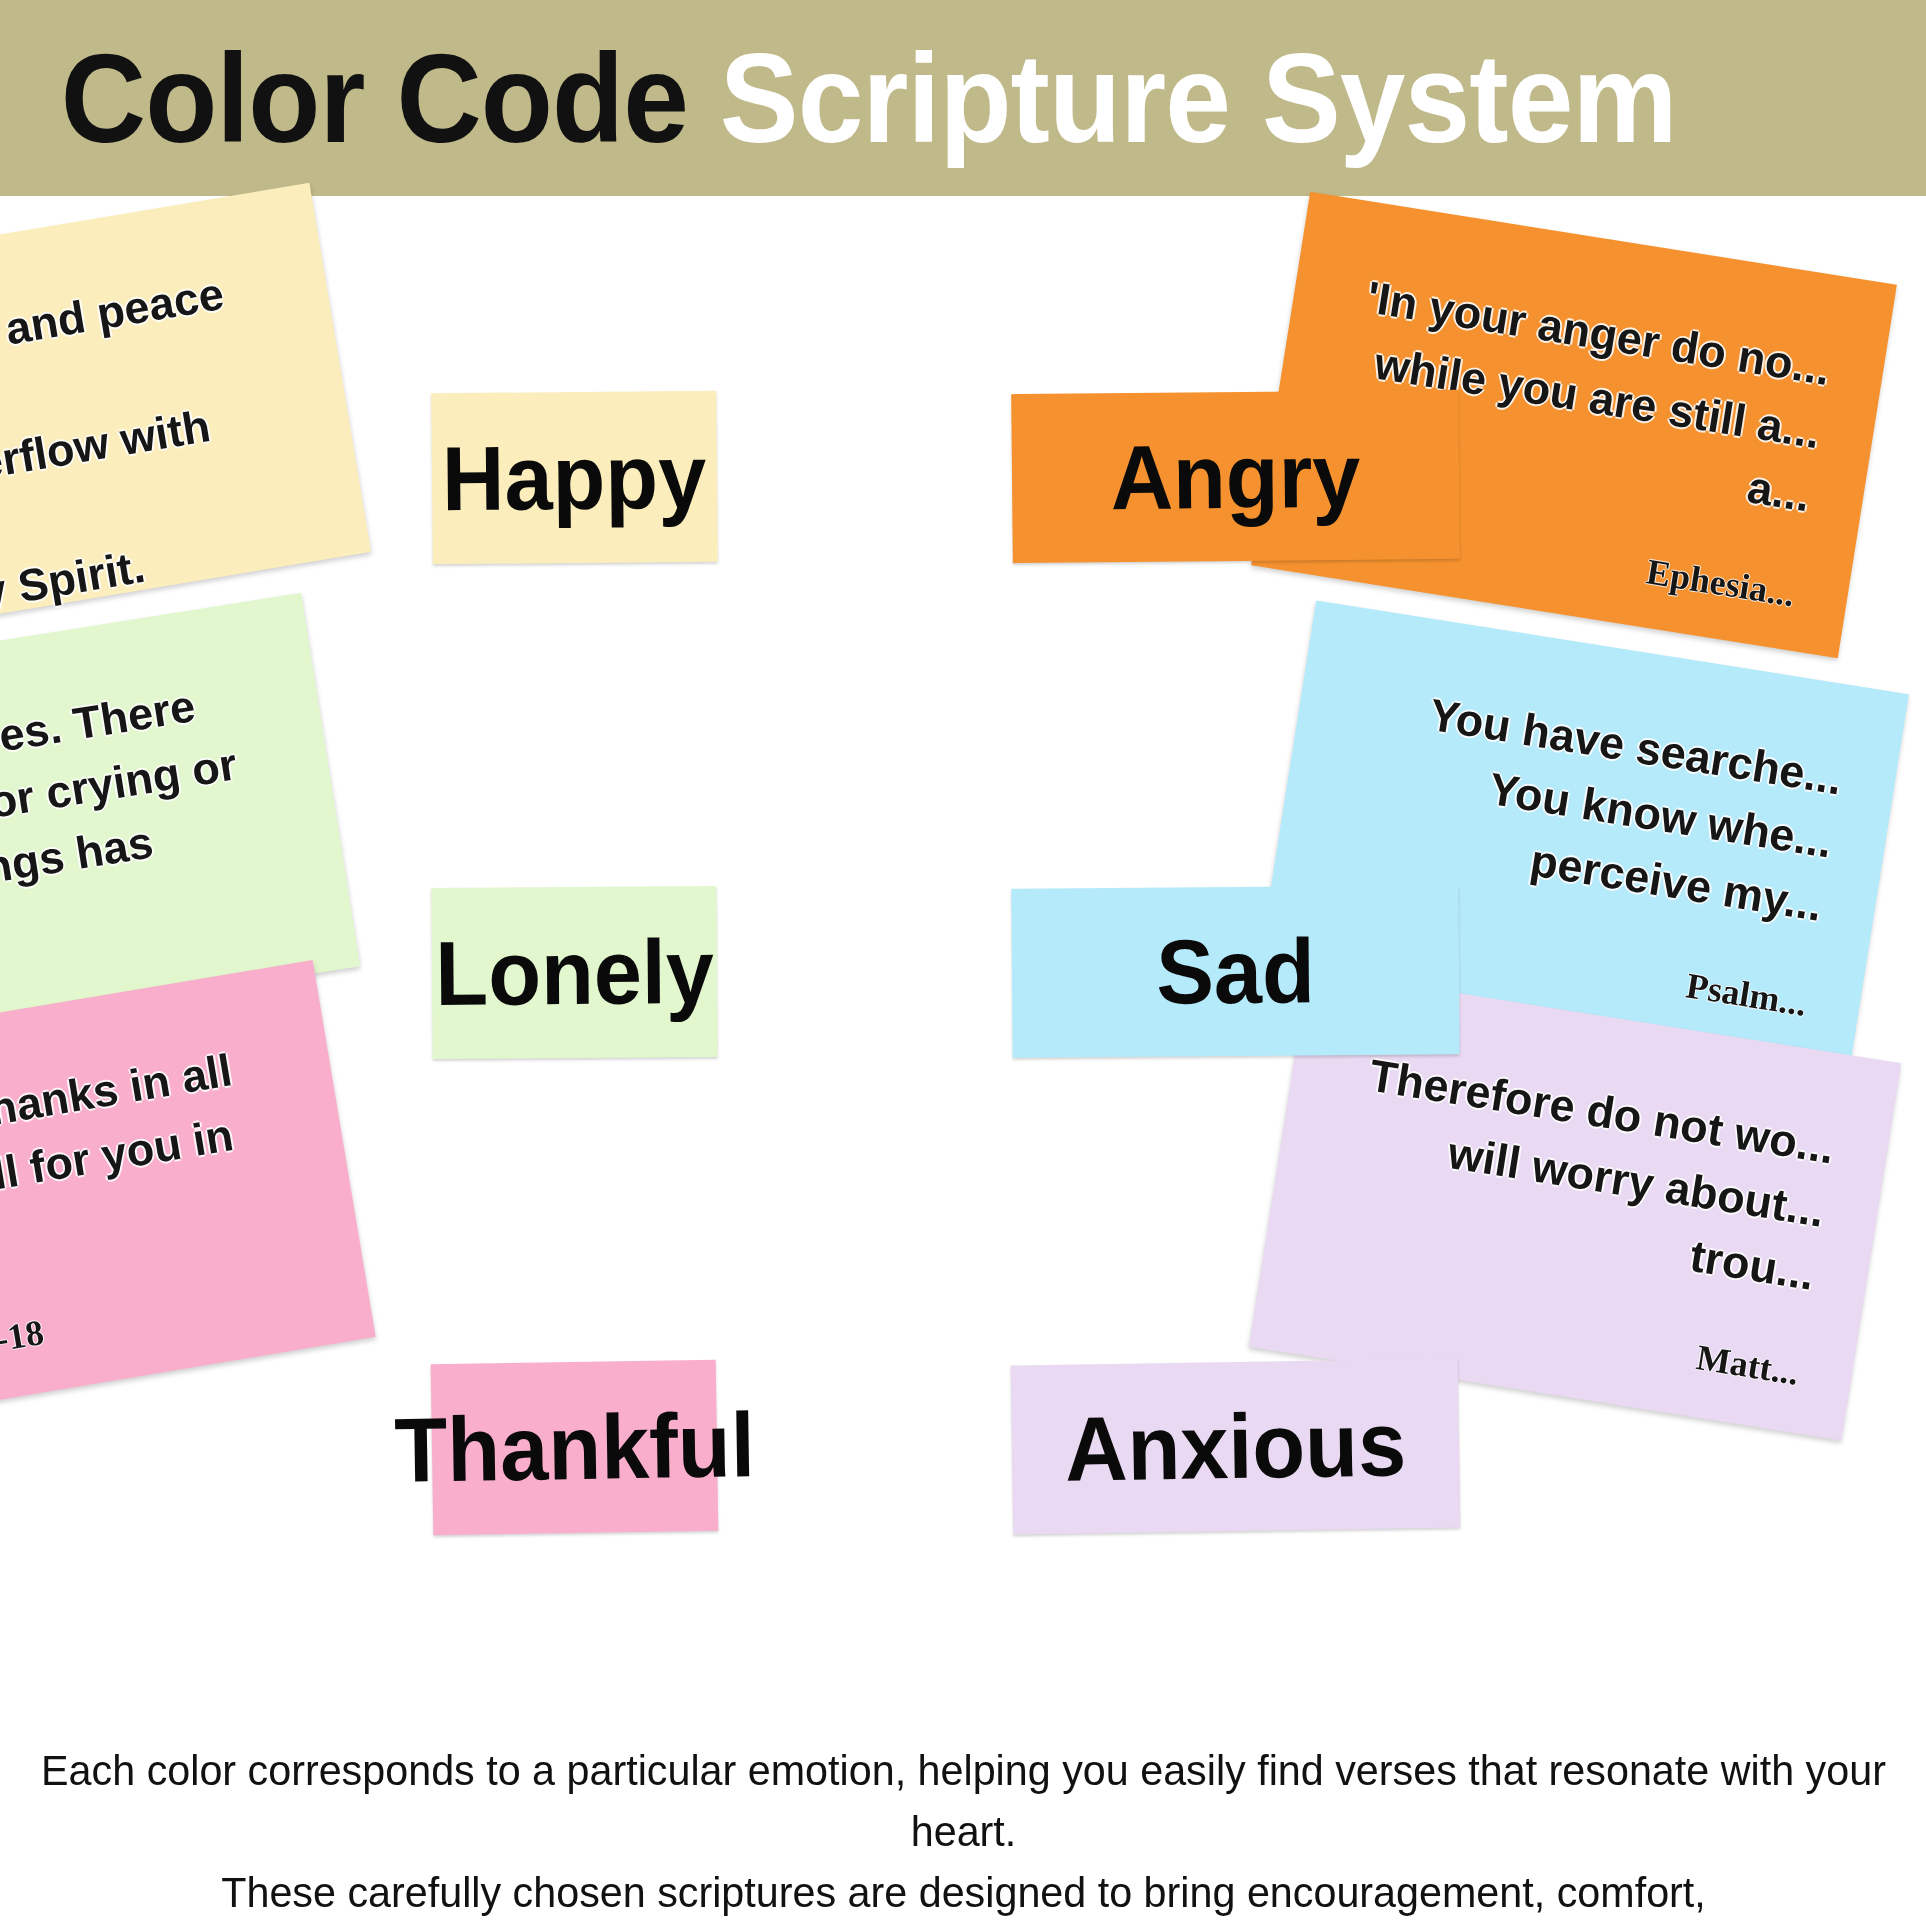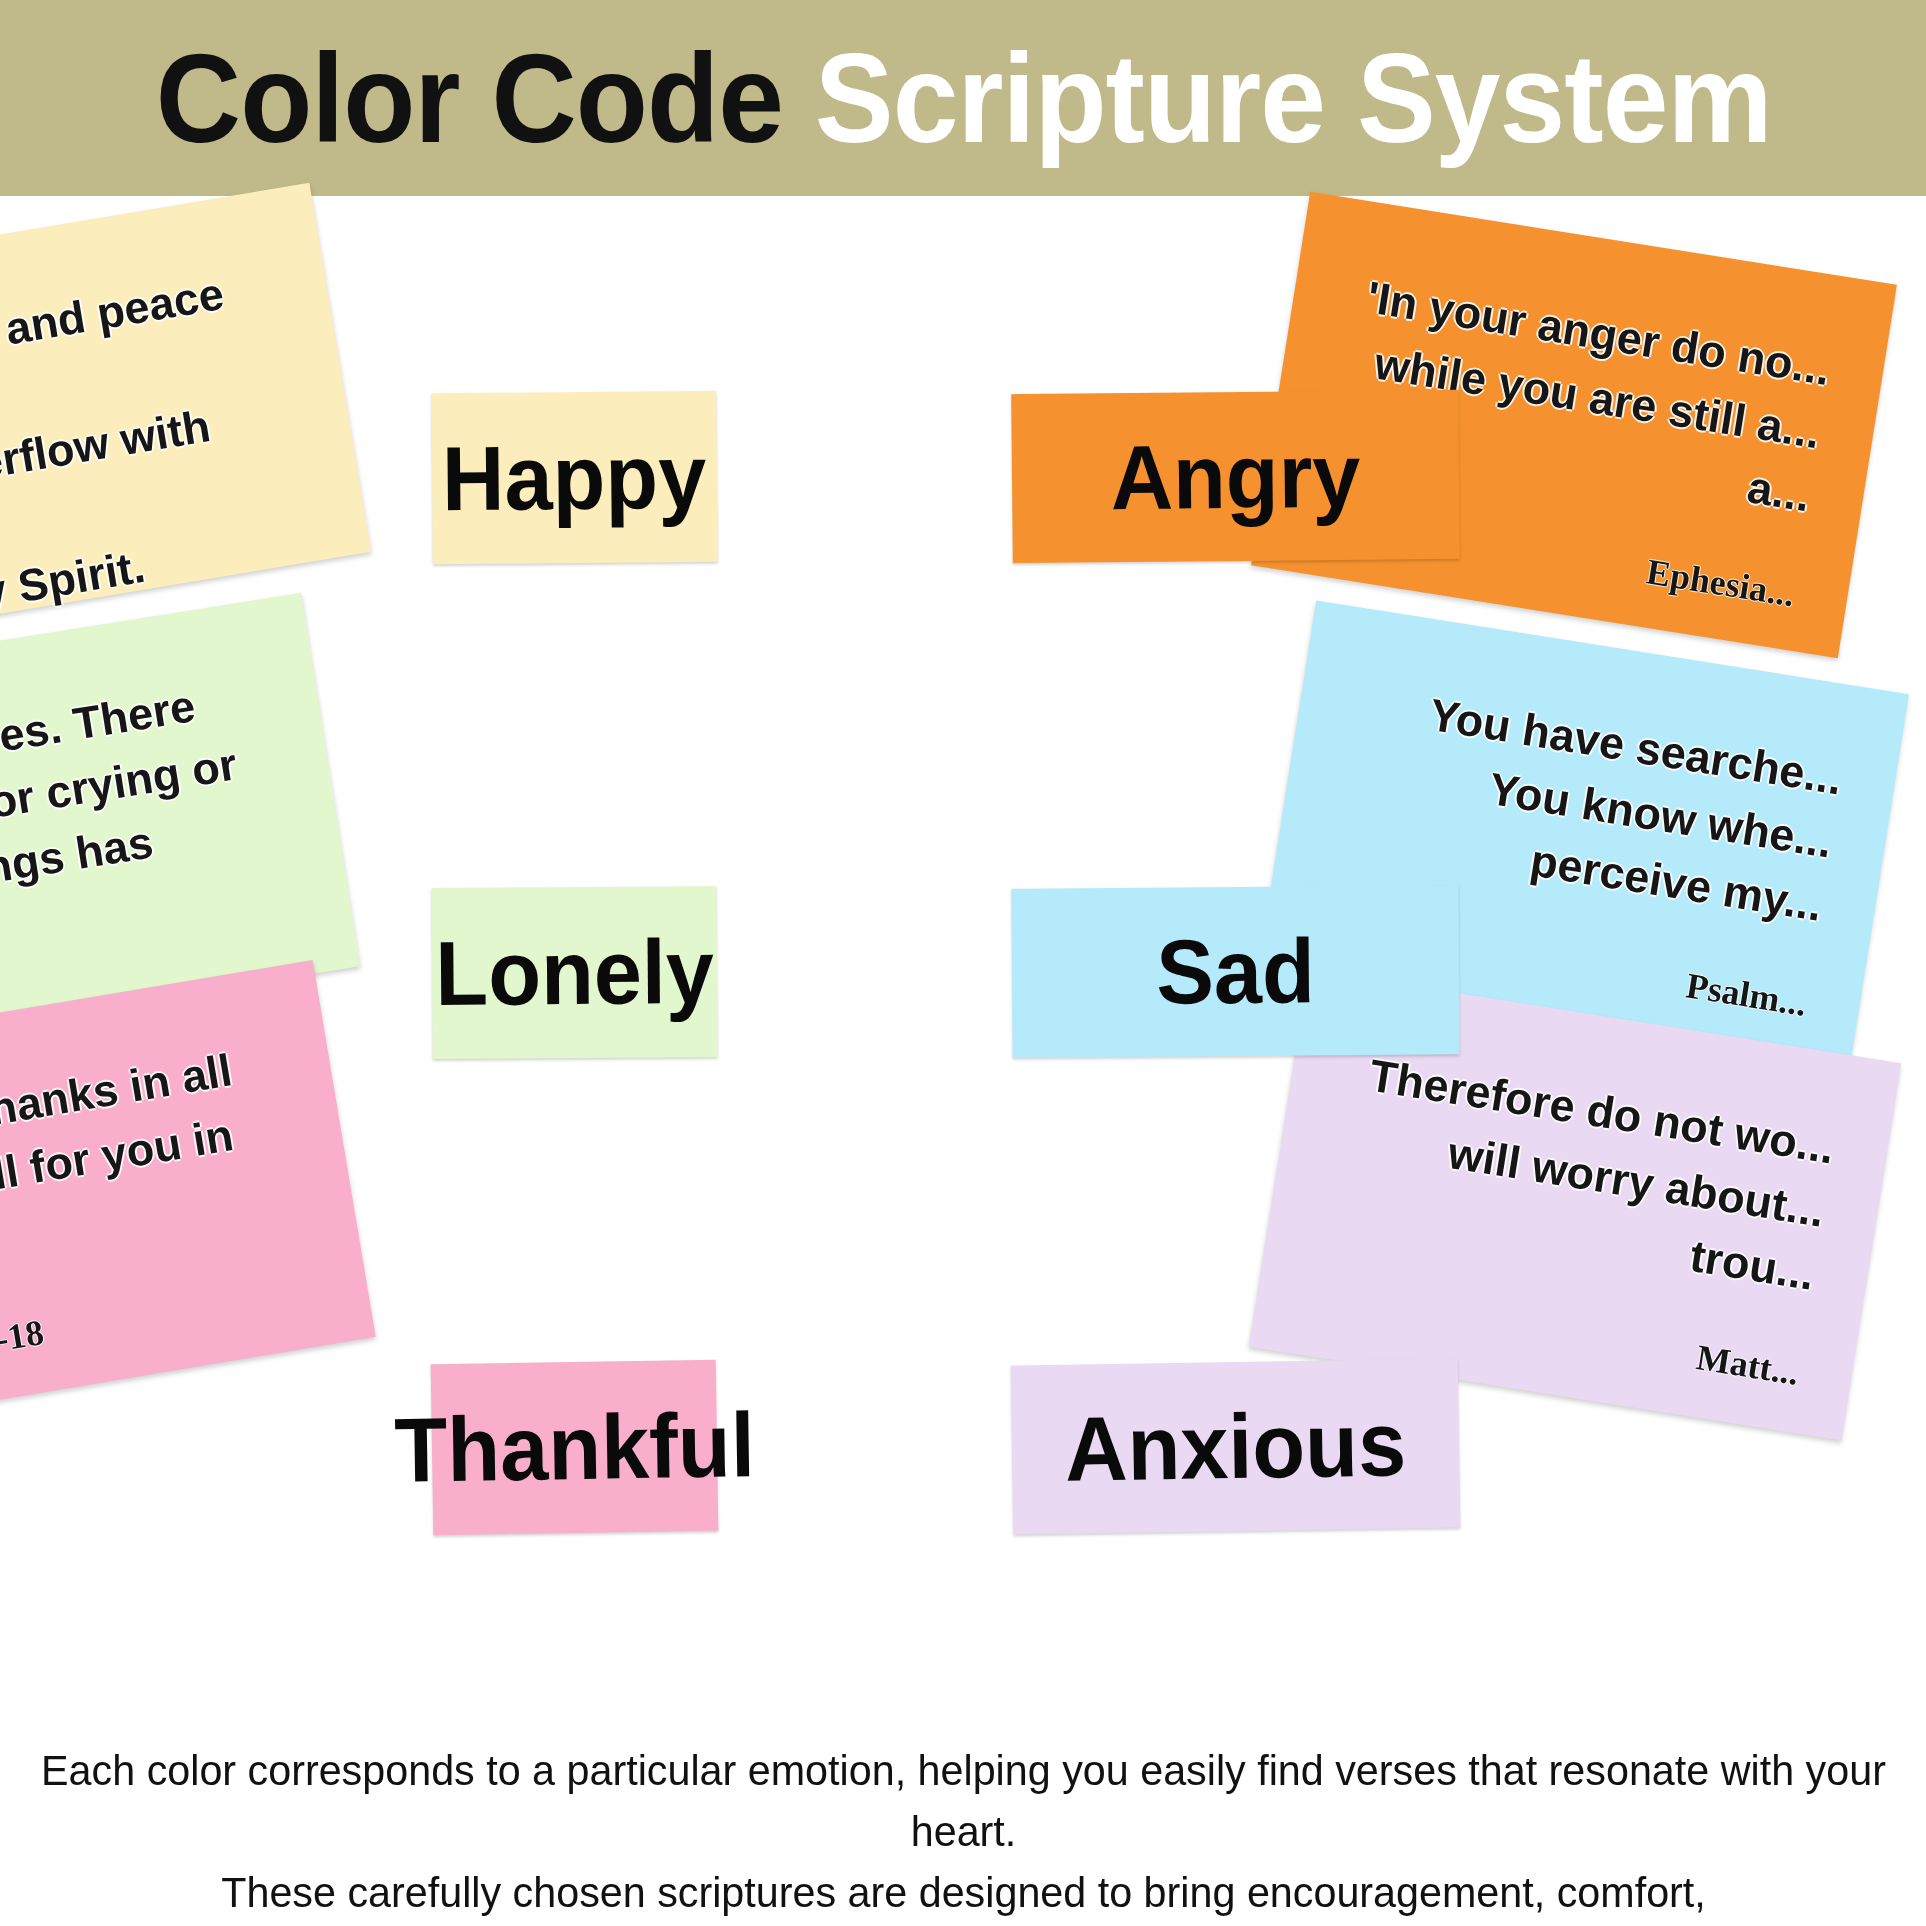--- a/index.html
+++ b/index.html
@@ -20,21 +20,20 @@
   
   #header-band {
     position: absolute;
     left: 0;
     top: 0;
     width: 1927px;
     height: 196px;
     background: #c0b98a;
     display: flex;
     align-items: center;
-    justify-content: center;
     overflow: hidden;
   }
   #header-title {
     font-family: "Liberation Sans Narrow", "Liberation Sans", sans-serif;
     font-weight: 700;
     font-size: 127px;
     line-height: 1;
     letter-spacing: -1px;
     white-space: nowrap;
     transform: scaleX(0.93);

